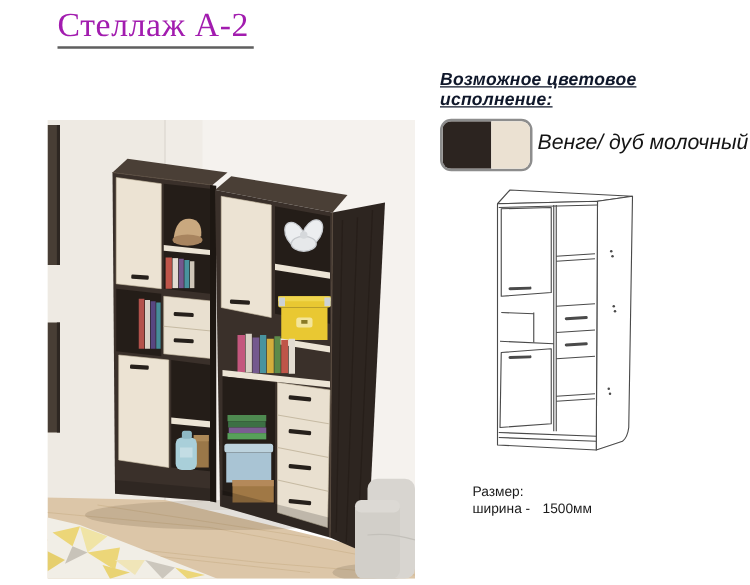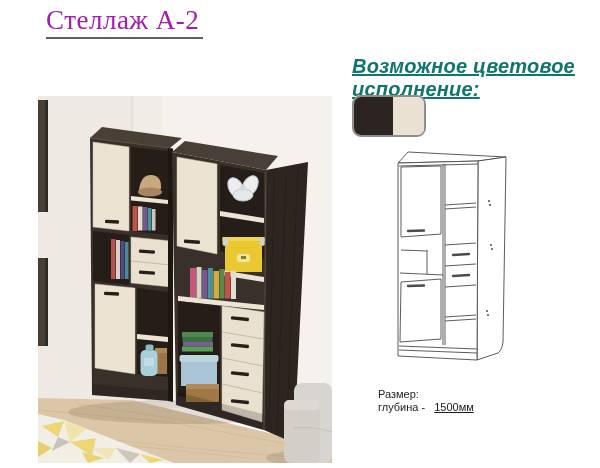--- a/index.html
+++ b/index.html
@@ -1,36 +1,36 @@
 <!DOCTYPE html>
 <html><head>
 <meta charset="utf-8">
 <style>
   html,body{margin:0;padding:0;background:#ffffff;}
   .page{position:relative;width:600px;height:468px;background:#fff;overflow:hidden;
         font-family:"Liberation Sans",sans-serif;}
   .title{position:absolute;left:8px;top:5px;font-family:"Liberation Serif",serif;
          font-size:27px;font-weight:400;color:#a21caf;border-bottom:2px solid #5f5f5f;
          padding:0 4px 1px 0;letter-spacing:.5px;margin-left:38px;}
-  .color-heading{position:absolute;left:352px;top:55px;font-size:20px;font-weight:bold;
-         font-style:italic;text-decoration:underline;color:#0f766e;letter-spacing:.2px;}
+  .color-heading{position:absolute;left:352px;top:55px;font-size:14px;font-weight:bold;
+         font-style:italic;text-decoration:underline;color:#0f172a;letter-spacing:.2px;}
   .swatch{position:absolute;left:352px;top:95px;width:74px;height:42px;
          border:2px solid #8d8d8d;border-radius:9px;overflow:hidden;display:flex;
          box-sizing:border-box;background:#fff;}
   .swatch .half{height:100%;}
   .swatch .wenge{width:56%;background:#2c2420;}
   .swatch .oak{width:44%;background:#ebe1d2;}
   .swatch-label{position:absolute;left:430px;top:104px;font-size:17px;font-style:italic;
          color:#141414;}
   .photo{position:absolute;left:38px;top:96px;width:294px;height:367px;}
   .drawing{position:absolute;left:394px;top:146px;width:116px;height:220px;}
   .size-block{position:absolute;left:378px;top:388px;font-size:11px;color:#1b1b1b;
          line-height:13.4px;}
   .size-row{display:grid;grid-template-columns:56px 40px;}
-  .size-row .val{text-align:center;text-decoration:underline;}
+  .size-row .val{text-align:left;}
 </style>
 </head>
 <body>
 
 <div class="page">
 
   <div class="title">Стеллаж А-2</div>
 
   <svg class="photo" viewBox="0 0 294 367">
 
@@ -206,20 +206,21 @@
       <path d="M256,332 Q275,330 294,336" stroke="#c3c0ba" fill="none"></path>
     </g>
   </svg>
 
   <div class="color-heading">Возможное цветовое исполнение:</div>
 
   <div class="swatch">
     <div class="half wenge" style="background: rgb(44, 36, 32);"></div>
     <div class="half oak" style="background: rgb(235, 225, 210);"></div>
   </div>
+  <div class="swatch-label">Венге/ дуб молочный</div>
 
   <svg class="drawing" viewBox="0 0 116 220">
     <g fill="#ffffff" stroke="#4a4a4a" stroke-width="0.9" stroke-linejoin="round">
       <polygon points="4,17 14,6 112,11 84,15"></polygon>
       <path d="M84,15 L112,11 L109,196 Q108,204 104,207 L83,214 Z"></path>
       <polygon points="4,17 84,15 83,214 4,210"></polygon>
       <line x1="5" y1="20" x2="84" y2="18" fill="none"></line>
 
       <line x1="49" y1="18" x2="49" y2="199" fill="none"></line>
       <line x1="51" y1="18" x2="51" y2="199" fill="none"></line>
@@ -257,18 +258,18 @@
       <circle cx="97" cy="99" r="1"></circle>
         <circle cx="98" cy="103" r="1"></circle>
       <circle cx="93" cy="165" r="1"></circle>
         <circle cx="94" cy="169" r="1"></circle>
     </g>
   </svg>
 
   <div class="size-block">
     <div>Размер:</div>
     <div class="size-row">
-      <span>глубина -</span>
+      <span>ширина -</span>
       <span class="val">1500мм</span>
     </div>
   </div>
 
 </div>
 
 </body></html>

